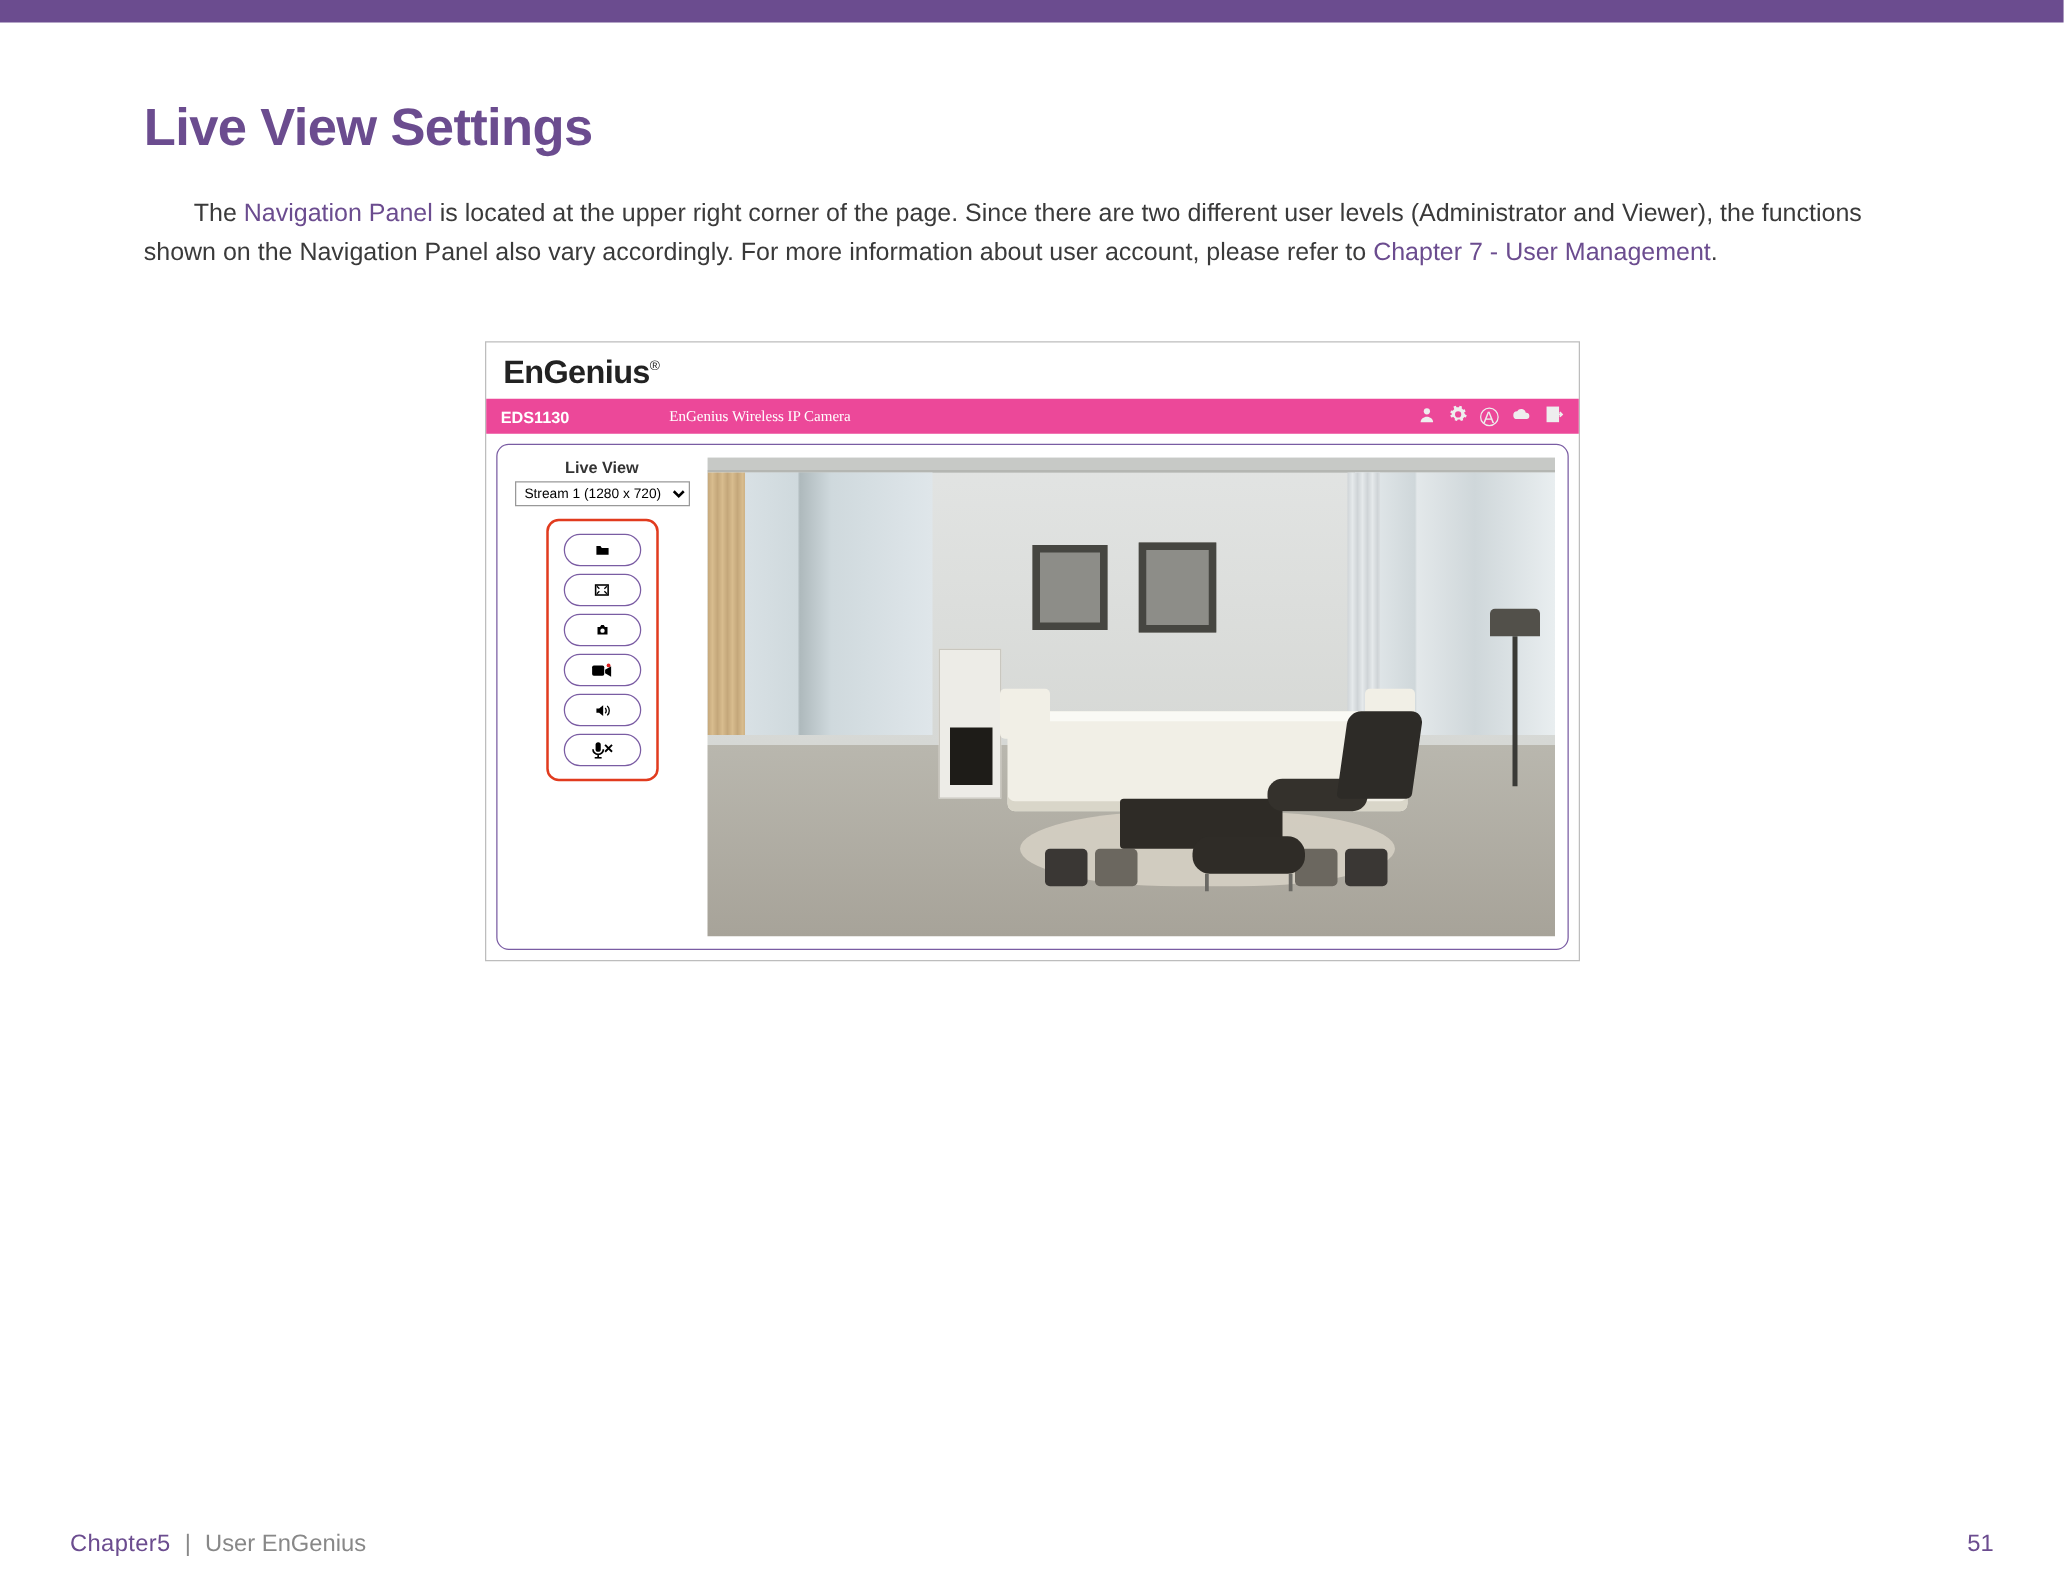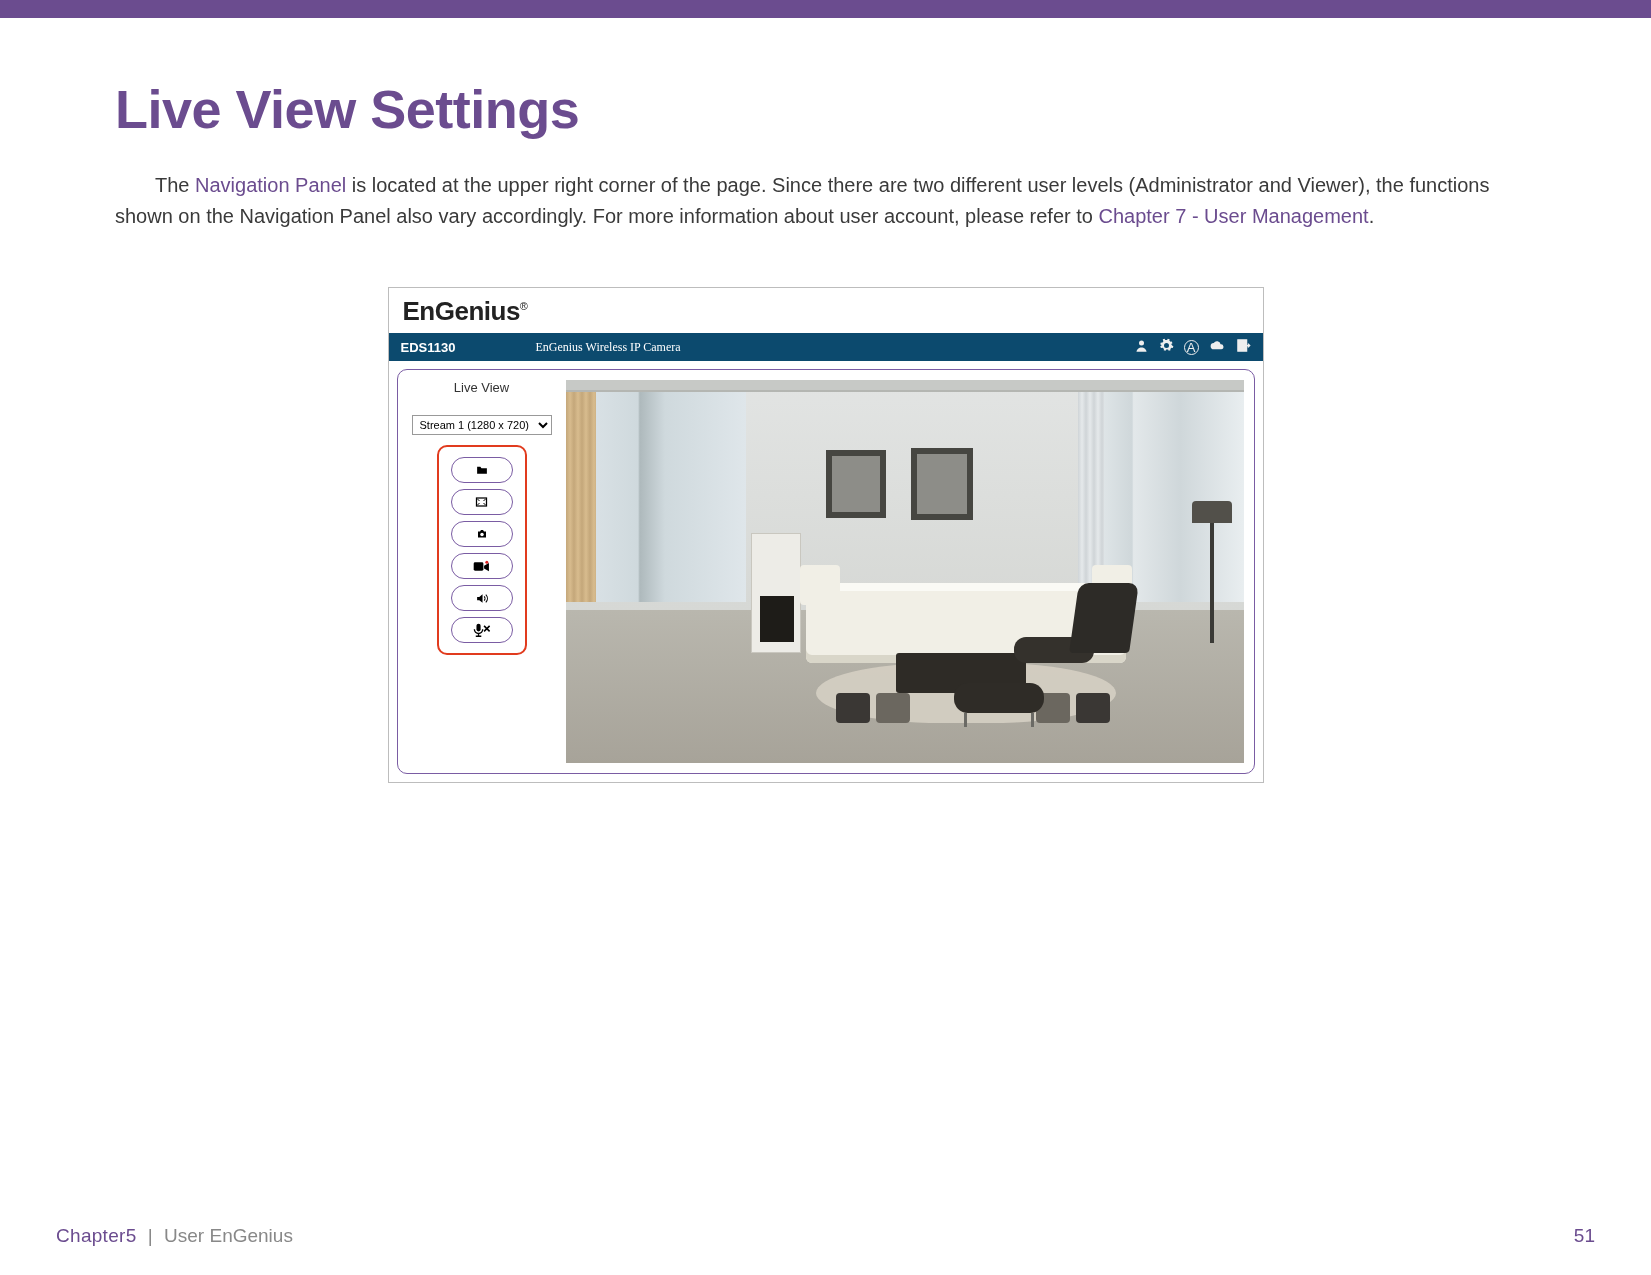--- a/index.html
+++ b/index.html
@@ -13,21 +13,21 @@
   }
   .top-bar {
     width: 100%;
     height: 18px;
     background: #6b4c8f;
   }
   .content {
     padding: 60px 115px 0 115px;
   }
   .page-title {
-    font-size: 54px;
+    font-size: 42px;
     font-weight: bold;
     color: #6b4c8f;
     margin-bottom: 30px;
     letter-spacing: -0.5px;
   }
   .body-text {
     font-size: 20px;
     line-height: 1.55;
     color: #3a3a3a;
     text-indent: 40px;
@@ -58,21 +58,21 @@
     letter-spacing: -0.5px;
     position: relative;
     display: inline-block;
   }
   .logo .reg {
     font-size: 11px;
     vertical-align: super;
     font-weight: normal;
   }
   .purple-bar {
-    background: #0c4a6e;
+    background: #ec4899;
     color: #fff;
     height: 28px;
     display: flex;
     align-items: center;
     padding: 0 12px;
     font-size: 12px;
   }
   .model {
     font-weight: bold;
     font-size: 13px;
@@ -99,21 +99,22 @@
     gap: 14px;
   }
   .left-col {
     width: 140px;
     flex-shrink: 0;
   }
   .lv-label {
     text-align: center;
     font-size: 13px;
     color: #333;
-    margin-bottom: 20px;
+    margin-bottom: 4px;
+    font-weight: bold;
   }
   .stream-select {
     width: 140px;
     font-size: 11px;
     padding: 2px 3px;
     border: 1px solid #999;
     background: #fff;
   }
   .ctrl-highlight {
     border: 2.5px solid #e13b1e;

